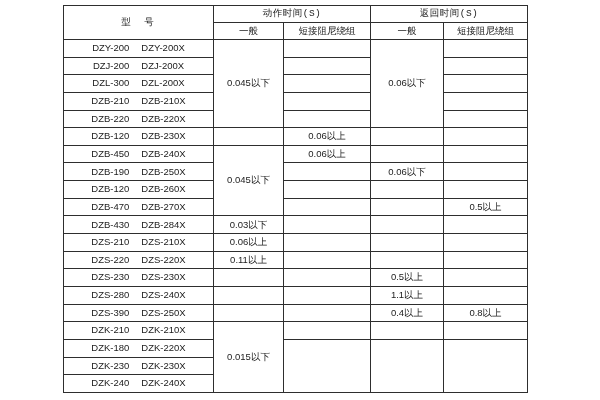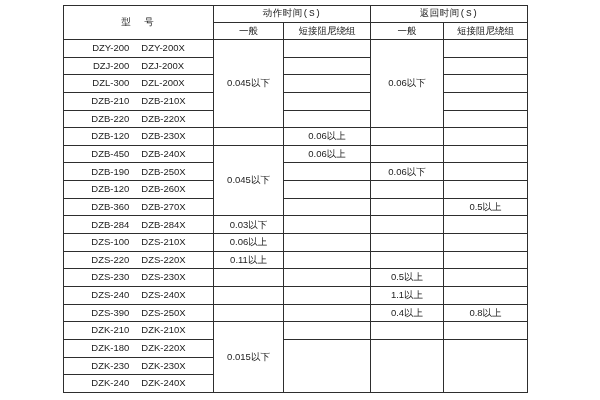--- a/index.html
+++ b/index.html
@@ -119,55 +119,55 @@
           <td>0.06以下</td>
           <td></td>
         </tr>
         <tr>
           <td class="model-cell"><span>DZB-120</span><span>DZB-260X</span></td>
           <td></td>
           <td></td>
           <td></td>
         </tr>
         <tr>
-          <td class="model-cell"><span>DZB-360</span><span>DZB-270X</span></td>
+          <td class="model-cell"><span>DZB-470</span><span>DZB-270X</span></td>
           <td></td>
           <td></td>
           <td>0.5以上</td>
         </tr>
         <tr>
-          <td class="model-cell"><span>DZB-284</span><span>DZB-284X</span></td>
+          <td class="model-cell"><span>DZB-430</span><span>DZB-284X</span></td>
           <td>0.03以下</td>
           <td></td>
           <td></td>
           <td></td>
         </tr>
         <tr>
-          <td class="model-cell"><span>DZS-100</span><span>DZS-210X</span></td>
+          <td class="model-cell"><span>DZS-210</span><span>DZS-210X</span></td>
           <td>0.06以上</td>
           <td></td>
           <td></td>
           <td></td>
         </tr>
         <tr>
           <td class="model-cell"><span>DZS-220</span><span>DZS-220X</span></td>
           <td>0.11以上</td>
           <td></td>
           <td></td>
           <td></td>
         </tr>
         <tr>
           <td class="model-cell"><span>DZS-230</span><span>DZS-230X</span></td>
           <td></td>
           <td></td>
           <td>0.5以上</td>
           <td></td>
         </tr>
         <tr>
-          <td class="model-cell"><span>DZS-240</span><span>DZS-240X</span></td>
+          <td class="model-cell"><span>DZS-280</span><span>DZS-240X</span></td>
           <td></td>
           <td></td>
           <td>1.1以上</td>
           <td></td>
         </tr>
         <tr>
           <td class="model-cell"><span>DZS-390</span><span>DZS-250X</span></td>
           <td></td>
           <td></td>
           <td>0.4以上</td>

